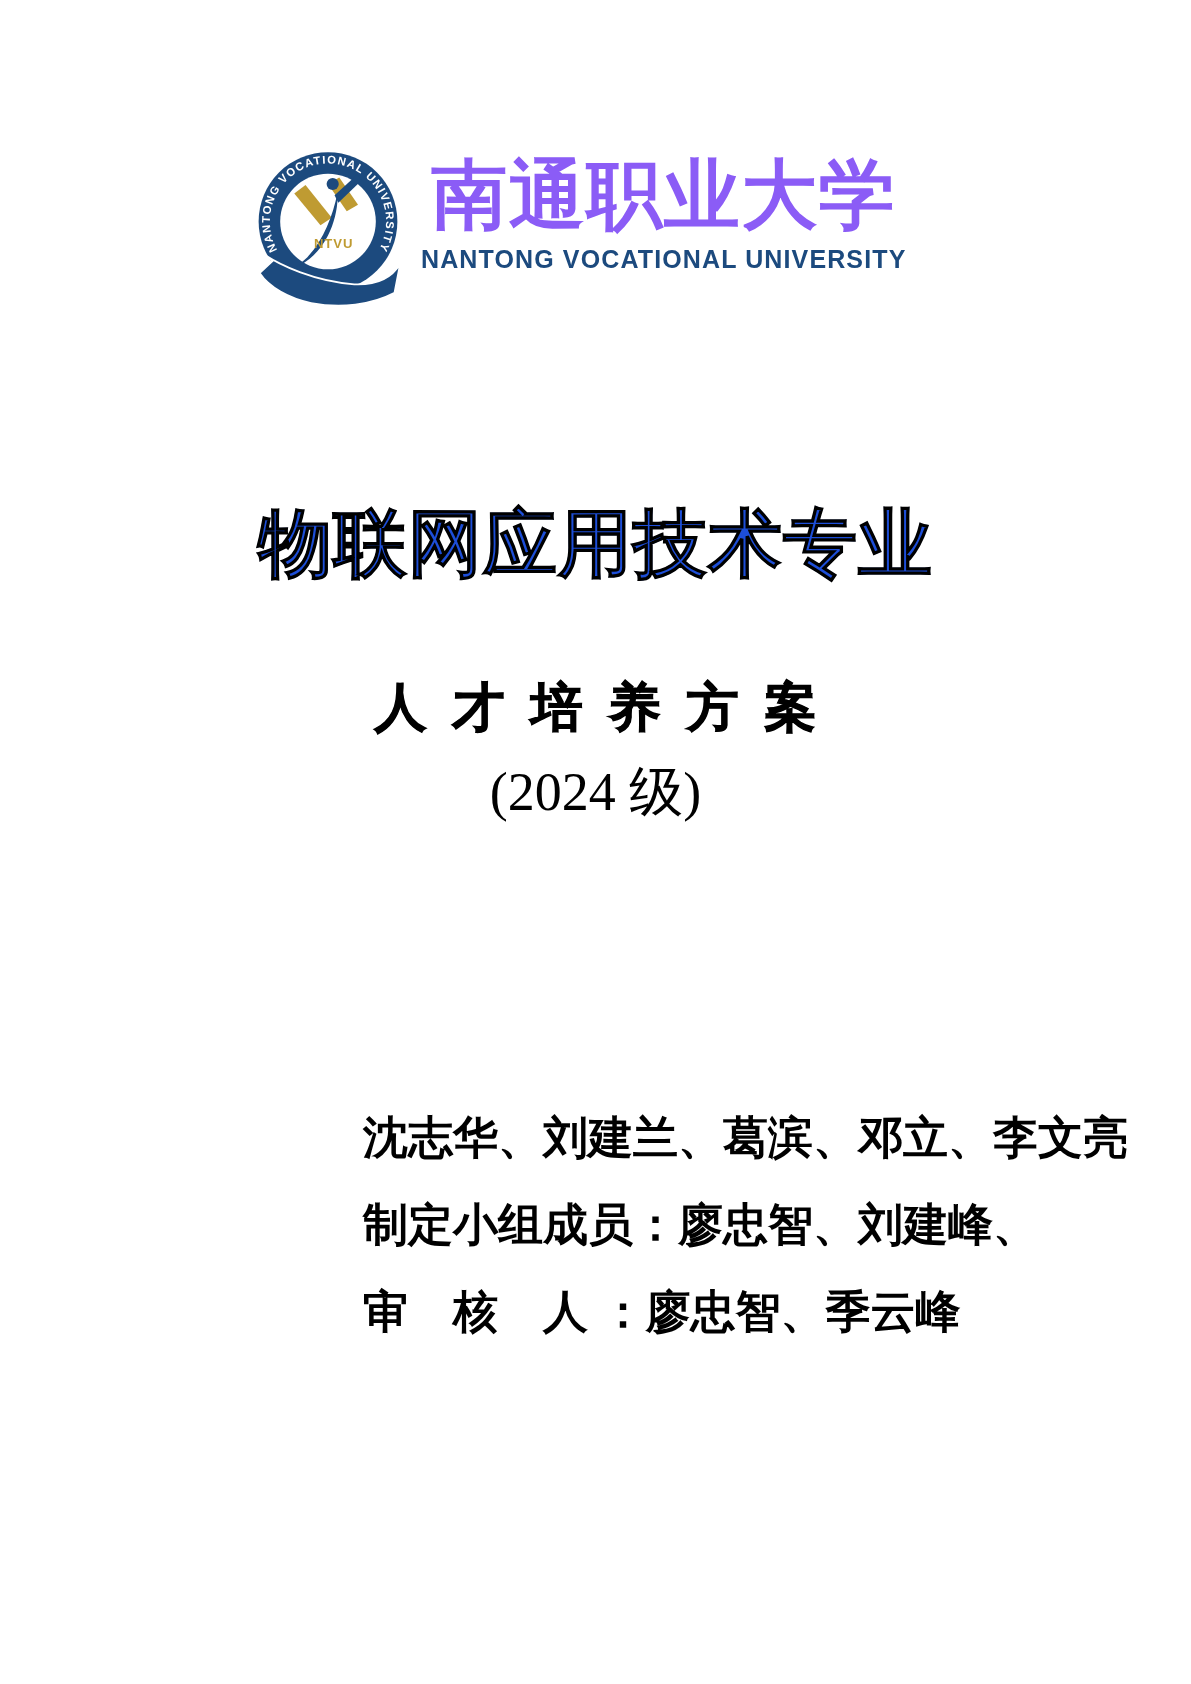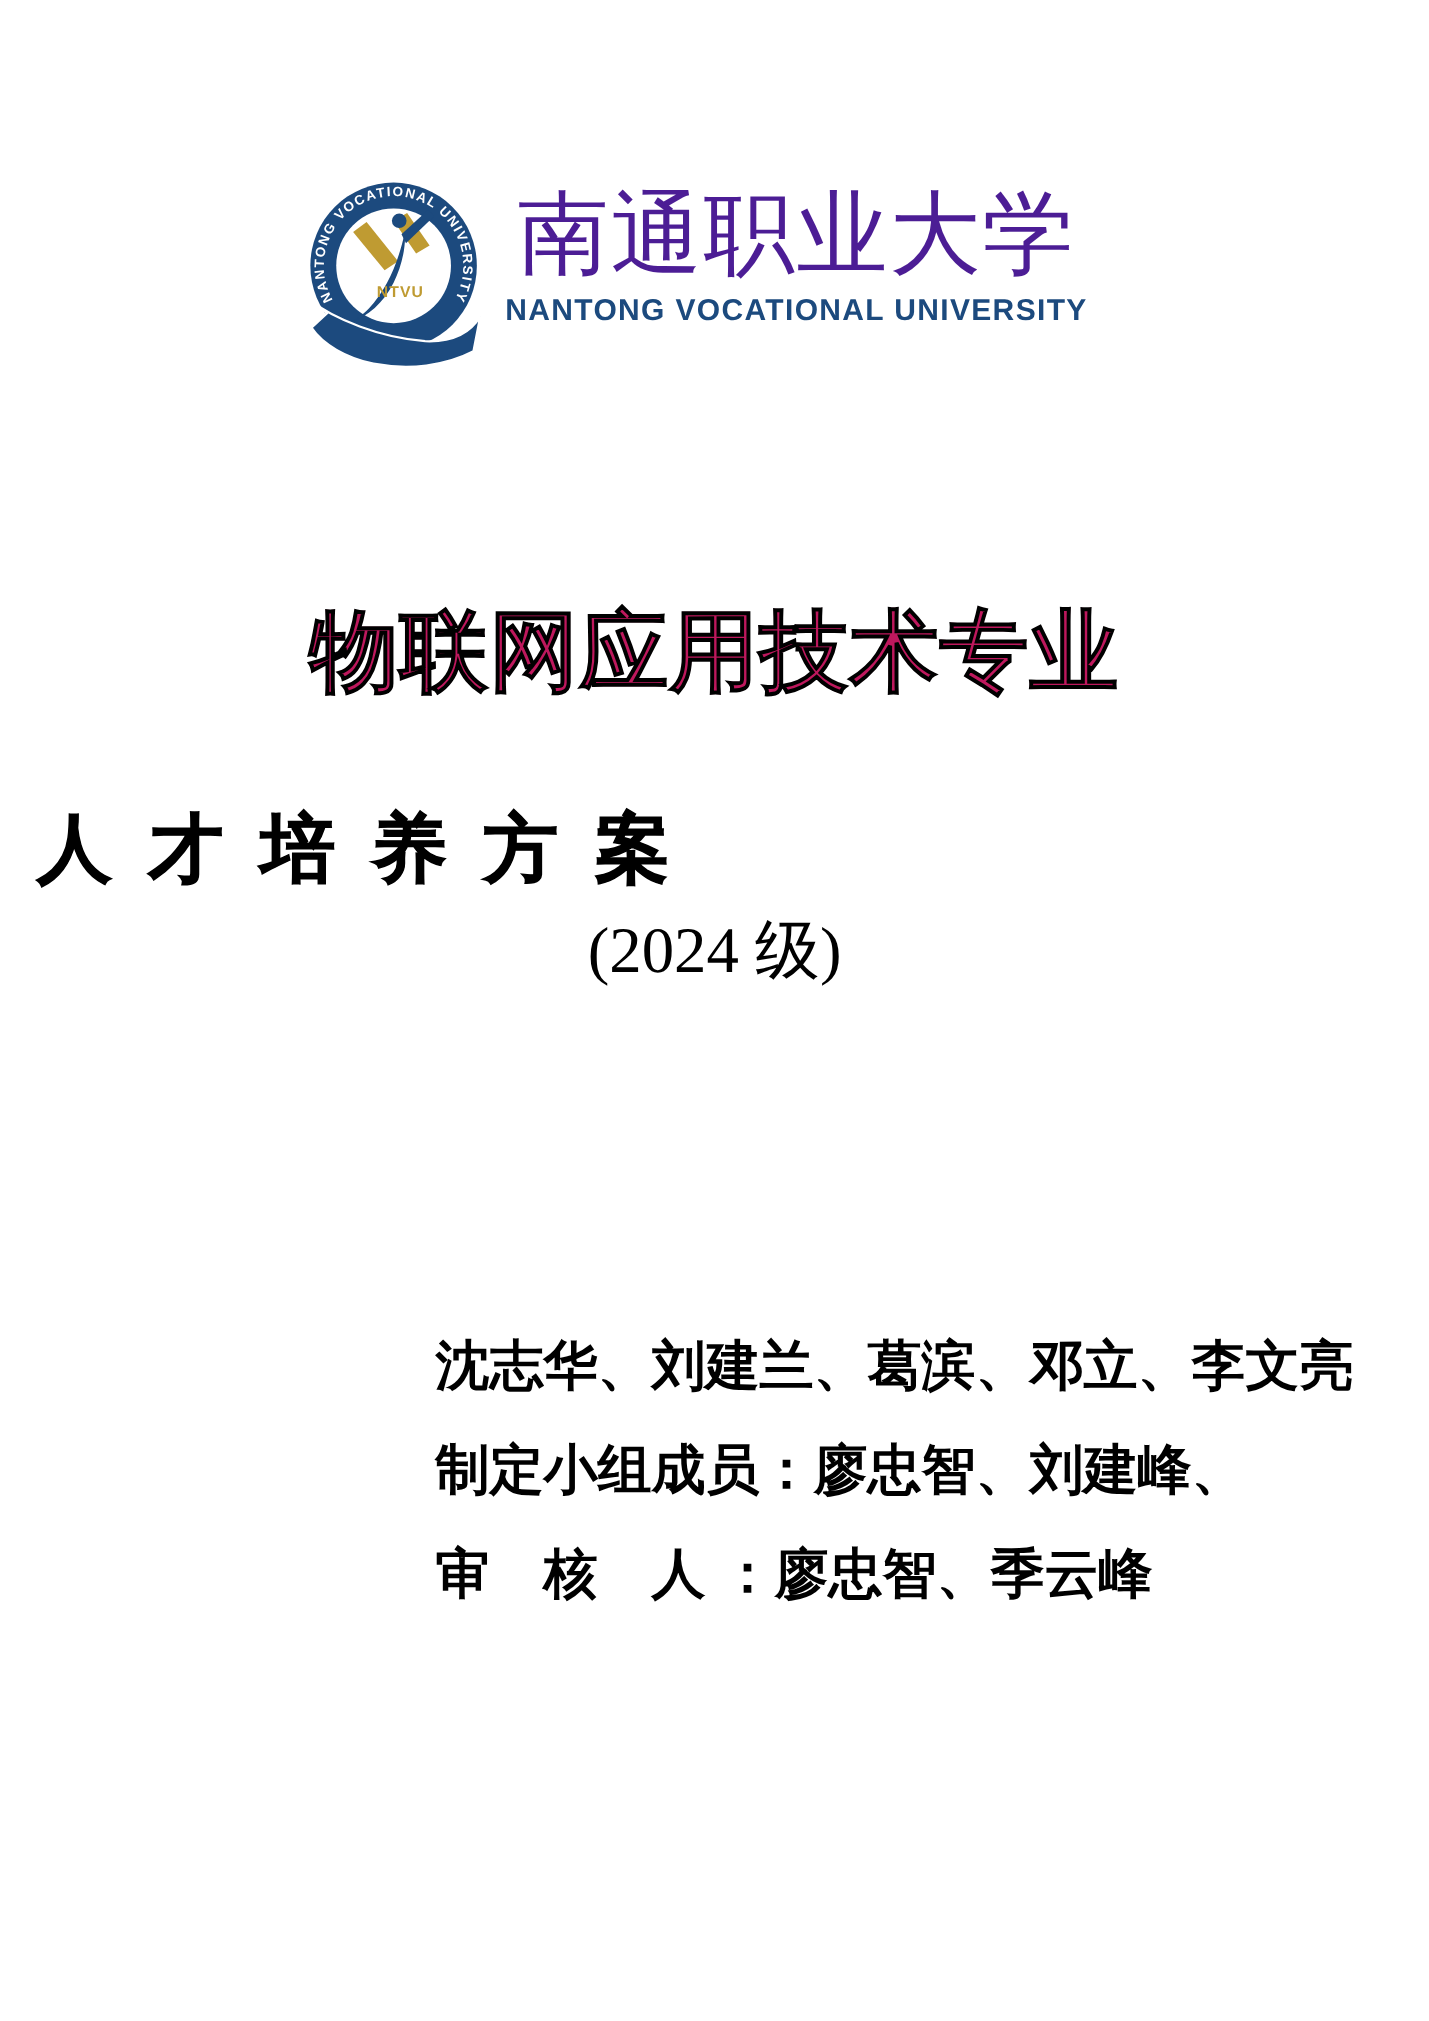--- a/index.html
+++ b/index.html
@@ -32,25 +32,25 @@
   }
   .logo-text {
     margin-left: 18px;
     padding-top: 8px;
     display: flex;
     flex-direction: column;
     align-items: center;
   }
   .calligraphy {
     font-family: "DejaVu Serif", "Liberation Serif", serif;
-    font-weight: 400;
+    font-weight: 700;
     font-size: 76px;
     line-height: 88px;
     letter-spacing: 0.02em;
-    color: #4c1d95;
+    color: #8b5cf6;
     white-space: nowrap;
   }
   .english-name {
     font-family: "Liberation Sans", "DejaVu Sans", sans-serif;
     font-weight: 700;
     font-size: 25px;
     letter-spacing: 0.045em;
     color: #1c4a7e;
     margin-top: 6px;
     white-space: nowrap;
@@ -62,33 +62,33 @@
     left: 0;
     top: 496px;
     width: 100%;
     margin: 0;
     text-align: center;
     font-family: "Liberation Serif", "DejaVu Serif", serif;
     font-weight: 900;
     font-size: 74px;
     line-height: 96px;
     letter-spacing: 1px;
-    color: #be185d;
+    color: #1d4ed8;
     -webkit-text-stroke: 1px #000;
   }
   .title2 {
     position: absolute;
     left: 0;
     top: 660px;
     width: 100%;
     margin: 0;
-    text-align: left;
+    text-align: center;
     font-family: "Liberation Serif", "DejaVu Serif", serif;
     font-weight: 900;
-    font-size: 62px;
+    font-size: 52px;
     line-height: 96px;
     letter-spacing: 0.5em;
     text-indent: 0.5em;
     color: #000000;
     -webkit-text-stroke: 1px #000;
     white-space: nowrap;
   }
   .cohort {
     position: absolute;
     left: 0;

